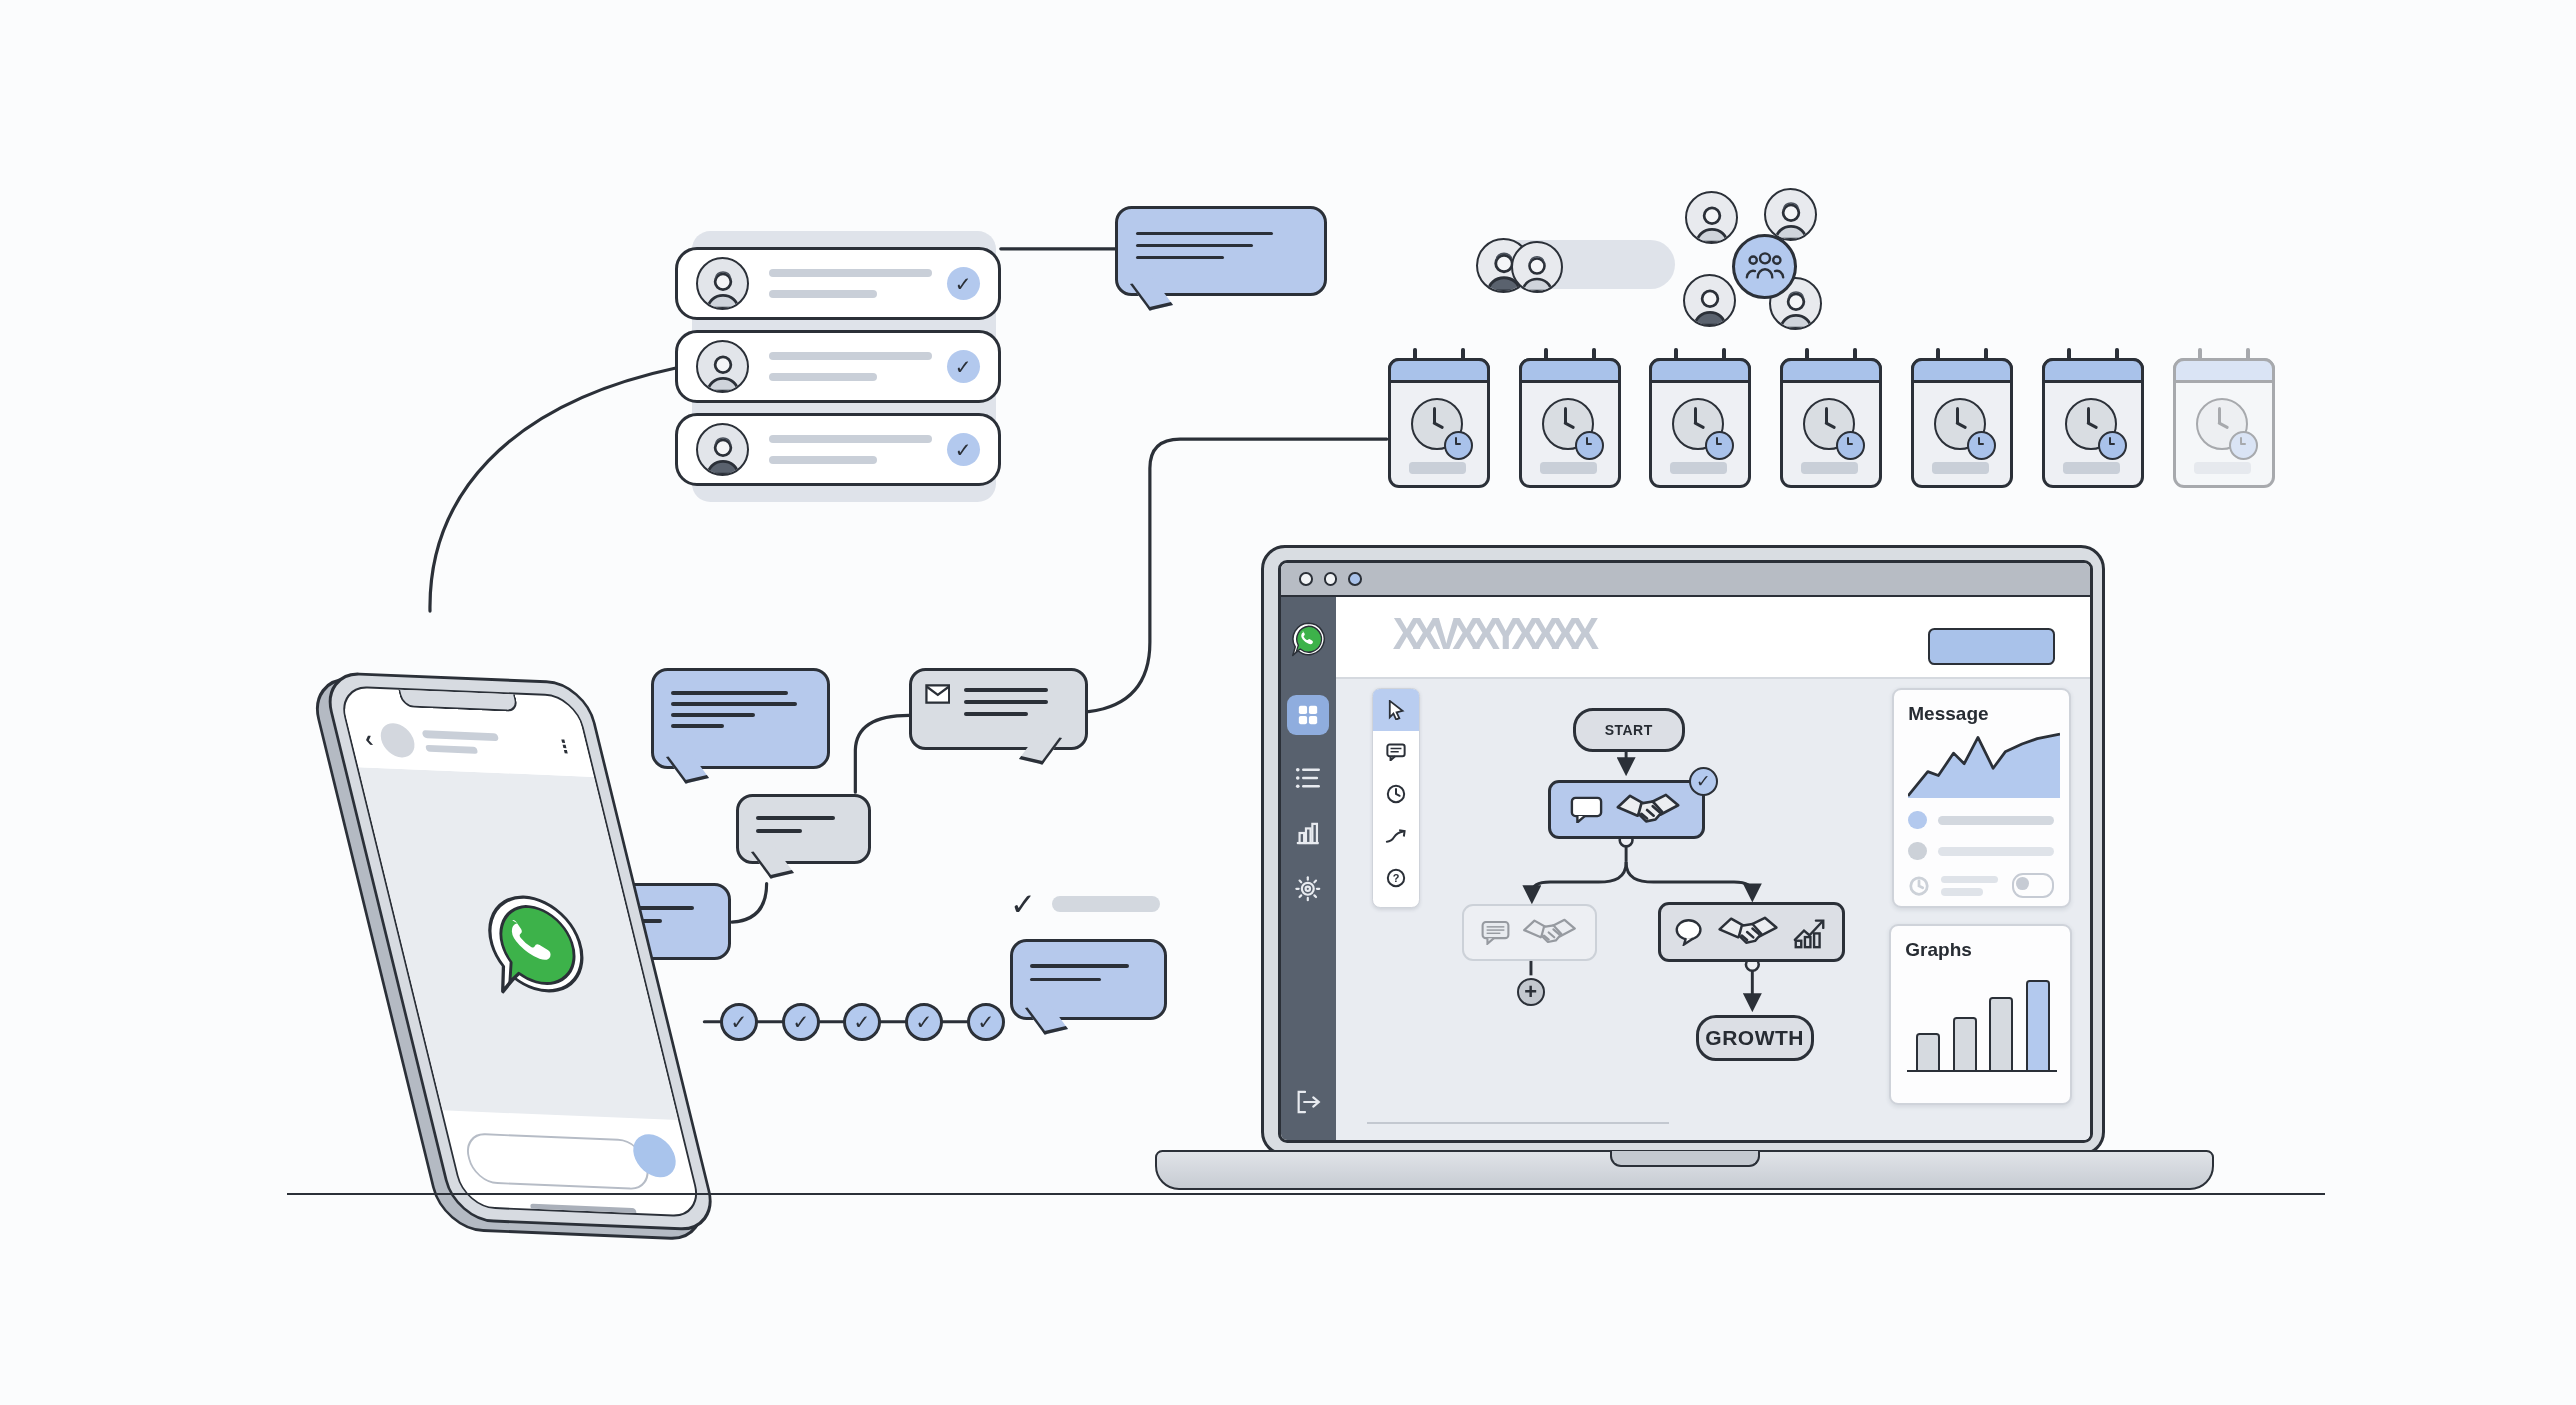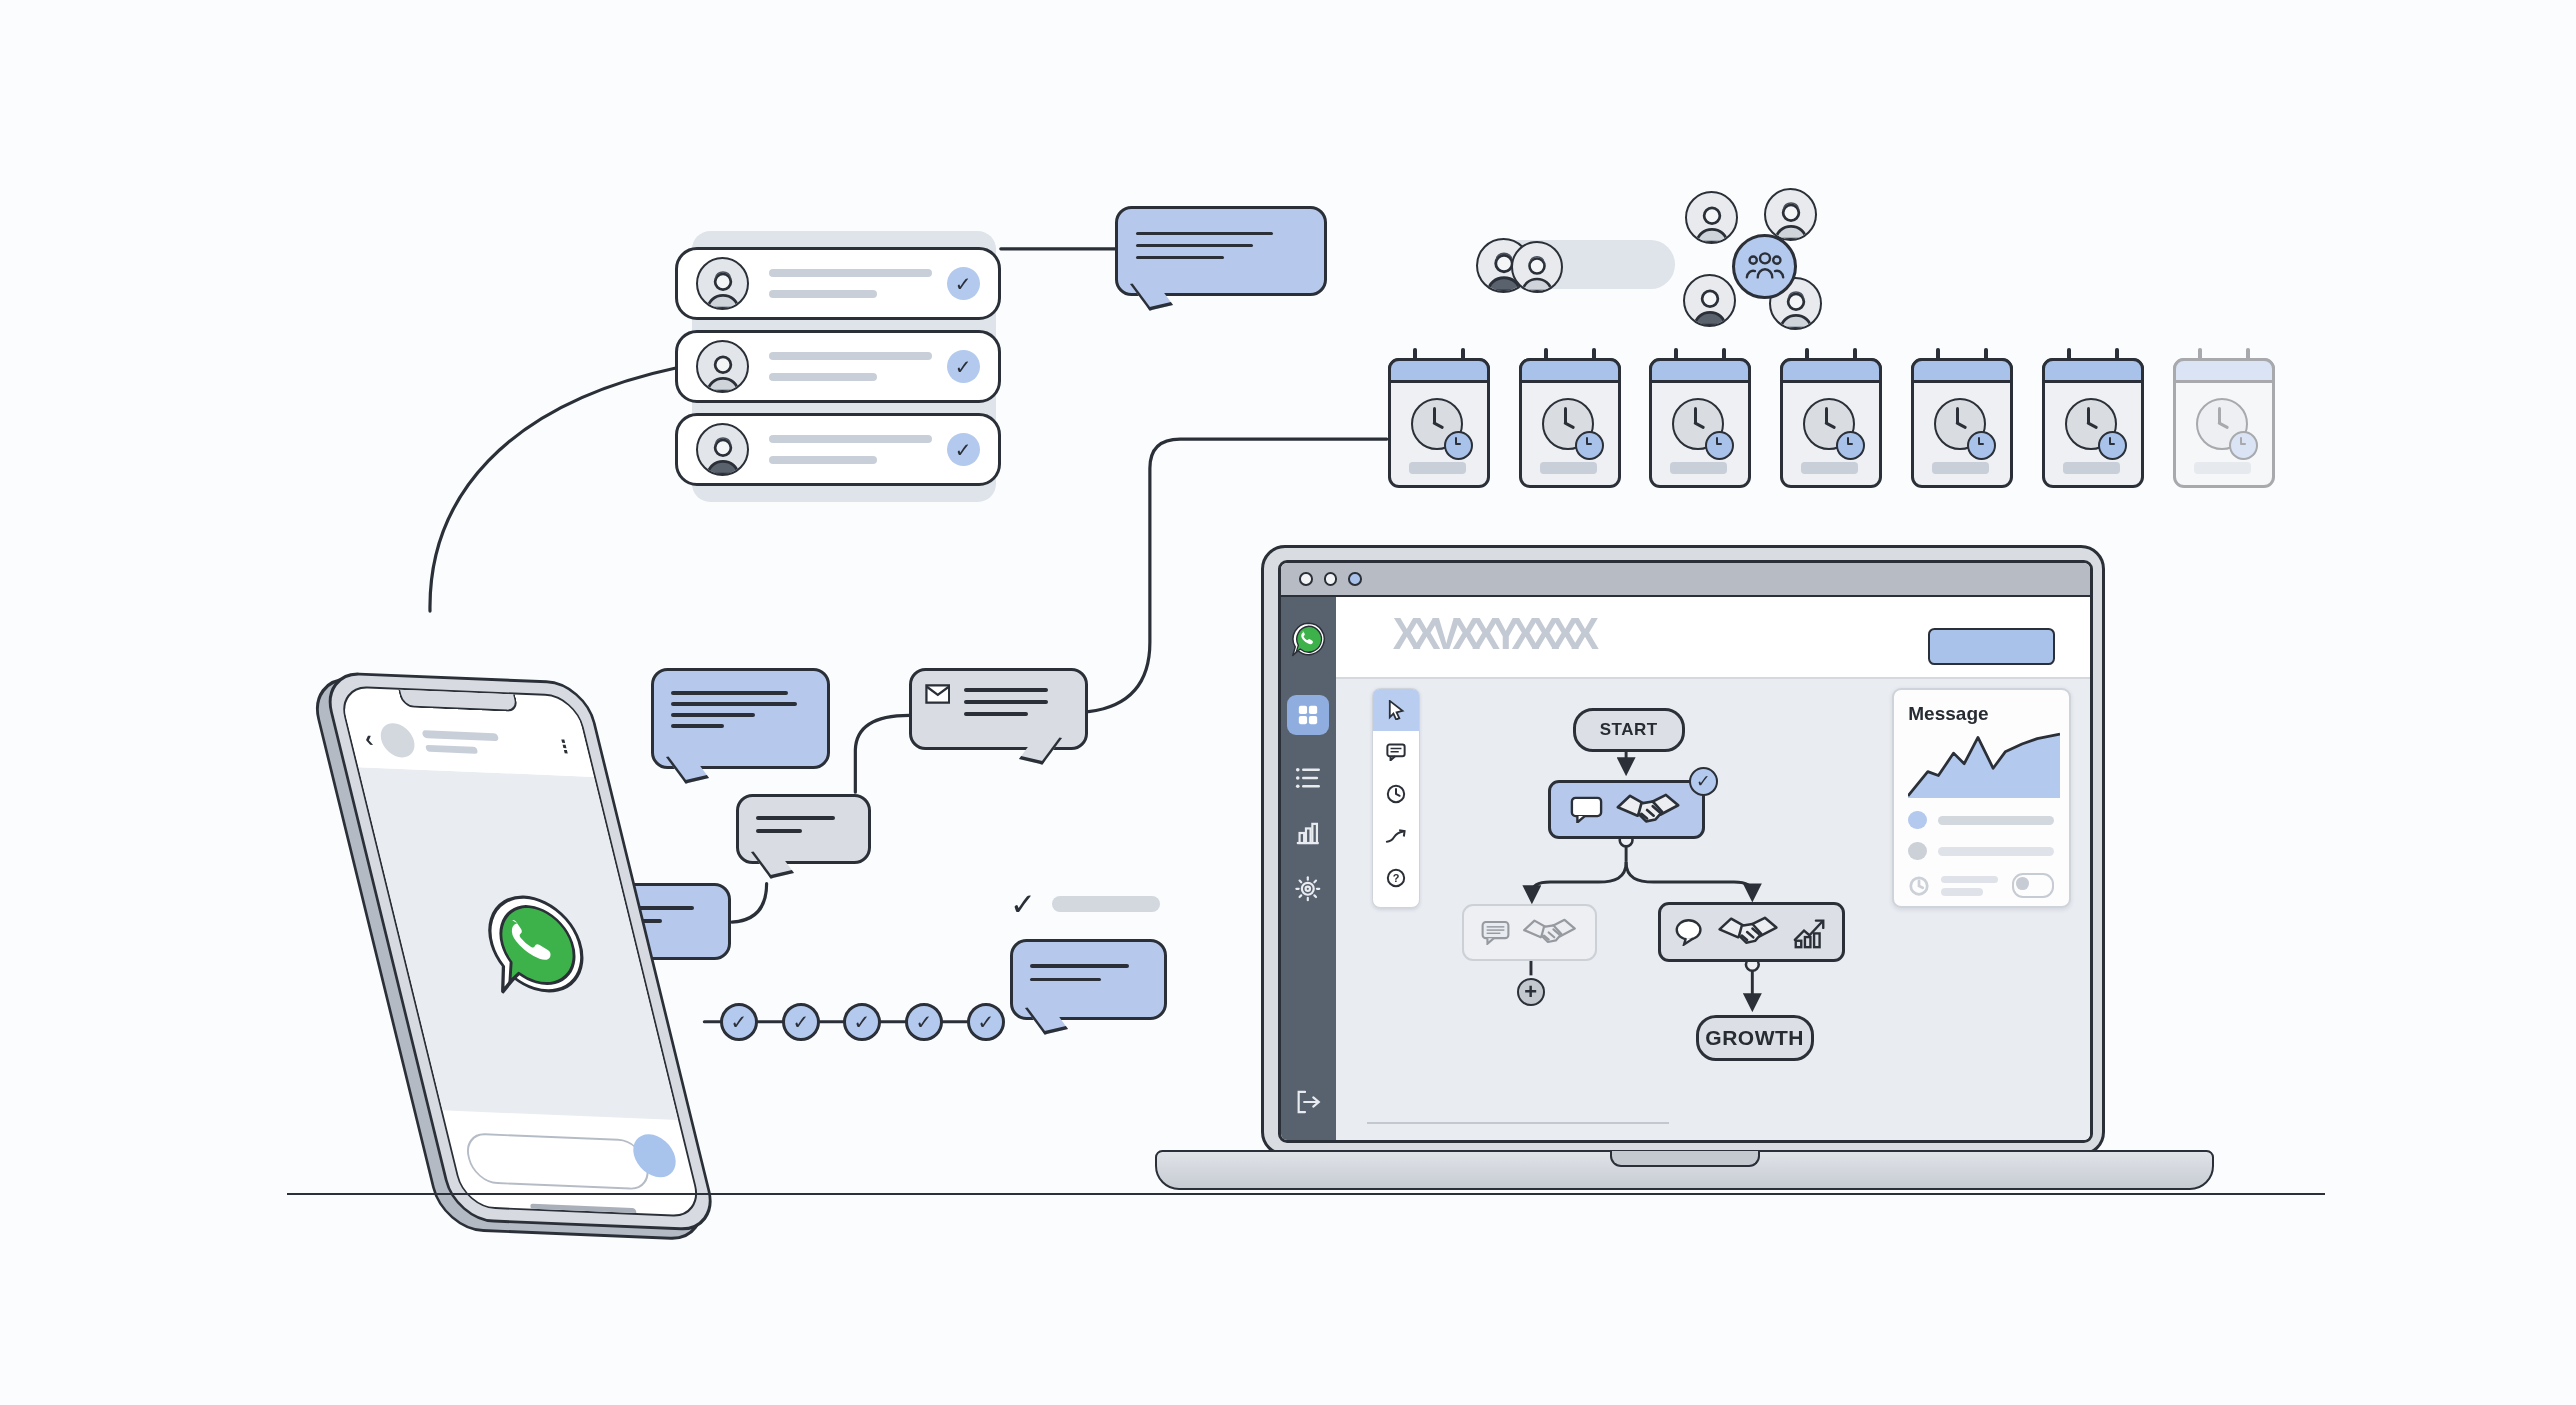--- a/index.html
+++ b/index.html
@@ -75,21 +75,21 @@
   .sb-tile{width:42px;height:40px;border-radius:9.1px;background:#8fadde;display:flex;align-items:center;justify-content:center;}
   #app-header{position:absolute;left:55px;top:34px;width:754px;height:82px;background:#fff;border-bottom:2.3px solid #d5d9df;box-sizing:border-box;}
   #scribble{position:absolute;left:57px;top:12.8px;font-size:42px;font-weight:bold;color:#c4cad4;letter-spacing:-8.2px;transform:scaleY(1.05);}
   #header-btn{position:absolute;right:35px;top:31px;width:123px;height:33px;background:#a9c2ea;border:2.3px solid #2b3038;border-radius:6.4px;}
   #canvas{position:absolute;left:55px;top:116px;width:754px;height:461px;background:#e9ecf1;}
   #palette{position:absolute;left:36px;top:9.1px;width:46px;height:218px;background:#fff;border:1.8px solid #cfd3da;border-radius:8.2px;
            box-shadow:0 1.8px 3.7px rgba(60,70,90,.15);display:flex;flex-direction:column;align-items:center;}
   .pal-slot{width:100%;height:42px;display:flex;align-items:center;justify-content:center;}
   .pal-slot.active{background:#b9cdf0;border-radius:6.4px 6.4px 0 0;}
   .flow-pill{position:absolute;background:#dcdfe5;border:3.2px solid #2b3038;border-radius:20px;display:flex;align-items:center;justify-content:center;
-             font-weight:bold;letter-spacing:0.5px;font-size:17px;color:#272c33;}
+             font-weight:bold;letter-spacing:0.5px;font-size:14px;color:#272c33;}
   .flow-node{position:absolute;border-radius:11px;box-sizing:border-box;display:flex;align-items:center;justify-content:center;gap:11px;}
   #node-engage{left:212px;top:101px;width:157px;height:59px;background:#b6c9ec;border:3.2px solid #2b3038;}
   #node-left{left:126px;top:225px;width:135px;height:57px;background:#eef0f4;border:2.7px solid #c6cbd2;opacity:0.8;}
   #node-right{left:322px;top:223px;width:187px;height:60px;background:#dcdfe5;border:3.2px solid #2b3038;}
   #engage-check{position:absolute;left:353px;top:88px;width:29px;height:29px;border-radius:50%;background:#b3c9ee;border:2.7px solid #2b3038;
                 display:flex;align-items:center;justify-content:center;font-weight:bold;font-size:17.4px;box-sizing:border-box;}
   #plus-badge{position:absolute;left:181px;top:299px;width:28px;height:28px;border-radius:50%;background:#c3c8cf;border:2.7px solid #2b3038;box-sizing:border-box;
               display:flex;align-items:center;justify-content:center;font-size:22px;font-weight:bold;color:#2b3038;line-height:0;}
   .side-card{position:absolute;background:#fdfdfe;border:2.3px solid #cfd3da;border-radius:9.1px;box-shadow:0 1.8px 4.6px rgba(60,70,90,.12);box-sizing:border-box;padding:12.8px 14.6px;}
   .side-title{font-size:19px;font-weight:bold;color:#272c33;}
@@ -657,20 +657,29 @@
             <span style="flex:1;">
               <span class="barline" style="display:block;width:57px;height:7.3px;background:#dfe3e9;"></span>
               <span class="barline" style="display:block;width:42px;height:7.3px;background:#dfe3e9;margin-top:5.5px;"></span>
             </span>
             <span class="toggle">
                 <span class="knob"></span>
               </span>
           </div>
         </div>
 
+        <div class="side-card" style="left:553px;top:245px;width:183px;height:181px;">
+          <div class="side-title">Graphs</div>
+          <div id="bar-chart" style="position:absolute;left:16.5px;bottom:31px;width:150px;height:101px;border-bottom:2.7px solid #2b3038;">
+              <div style="position: absolute; left: 9.1px; bottom: 0px; width: 24px; height: 37px; background: rgb(214, 218, 224); border-top: 2.7px solid rgb(43, 48, 56); border-right: 2.7px solid rgb(43, 48, 56); border-left: 2.7px solid rgb(43, 48, 56); border-image: initial; border-bottom: none; border-radius: 3.7px 3.7px 0px 0px; box-sizing: border-box;"></div>
+              <div style="position: absolute; left: 46px; bottom: 0px; width: 24px; height: 53px; background: rgb(214, 218, 224); border-top: 2.7px solid rgb(43, 48, 56); border-right: 2.7px solid rgb(43, 48, 56); border-left: 2.7px solid rgb(43, 48, 56); border-image: initial; border-bottom: none; border-radius: 3.7px 3.7px 0px 0px; box-sizing: border-box;"></div>
+              <div style="position: absolute; left: 82px; bottom: 0px; width: 24px; height: 73px; background: rgb(214, 218, 224); border-top: 2.7px solid rgb(43, 48, 56); border-right: 2.7px solid rgb(43, 48, 56); border-left: 2.7px solid rgb(43, 48, 56); border-image: initial; border-bottom: none; border-radius: 3.7px 3.7px 0px 0px; box-sizing: border-box;"></div>
+              <div style="position: absolute; left: 119px; bottom: 0px; width: 24px; height: 90px; background: rgb(179, 201, 238); border-top: 2.7px solid rgb(43, 48, 56); border-right: 2.7px solid rgb(43, 48, 56); border-left: 2.7px solid rgb(43, 48, 56); border-image: initial; border-bottom: none; border-radius: 3.7px 3.7px 0px 0px; box-sizing: border-box;"></div>
+            </div>
+        </div>
 
         <div id="canvas-bottom-line"></div>
       </div>
     </div>
   </div>
 
   <div id="laptop-base" class="abs">
     <div id="base-notch"></div>
   </div>
 

